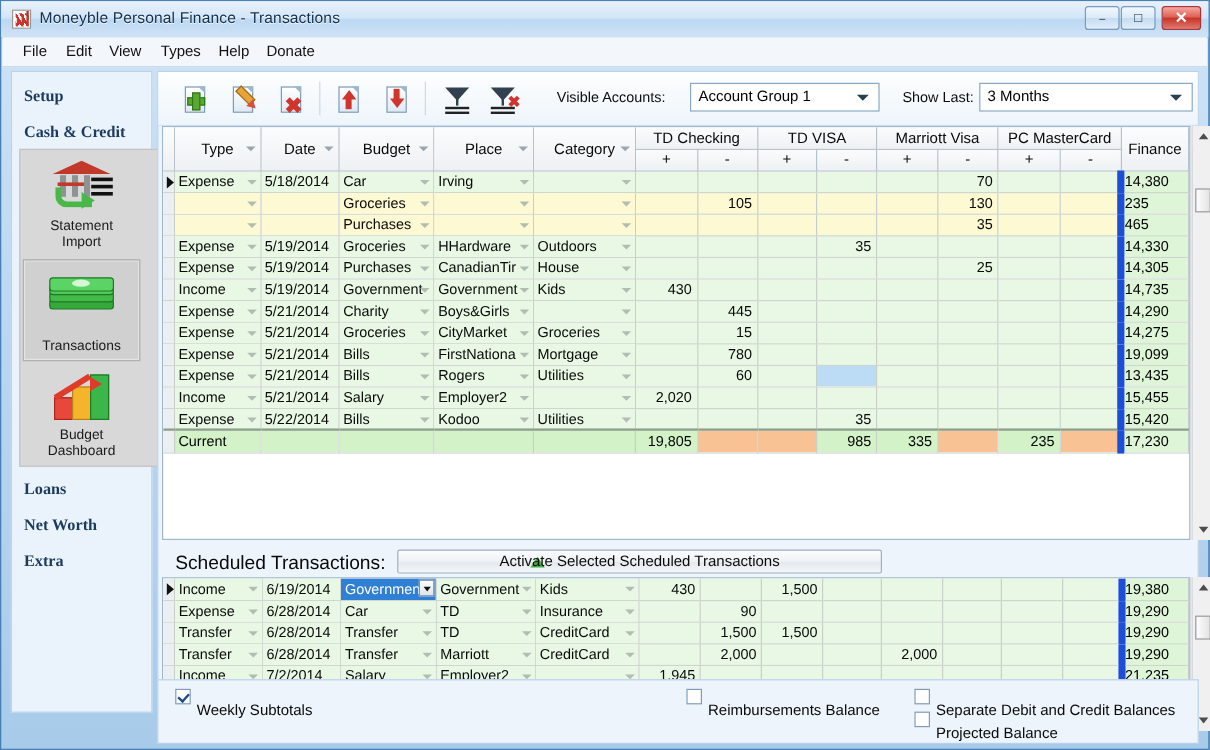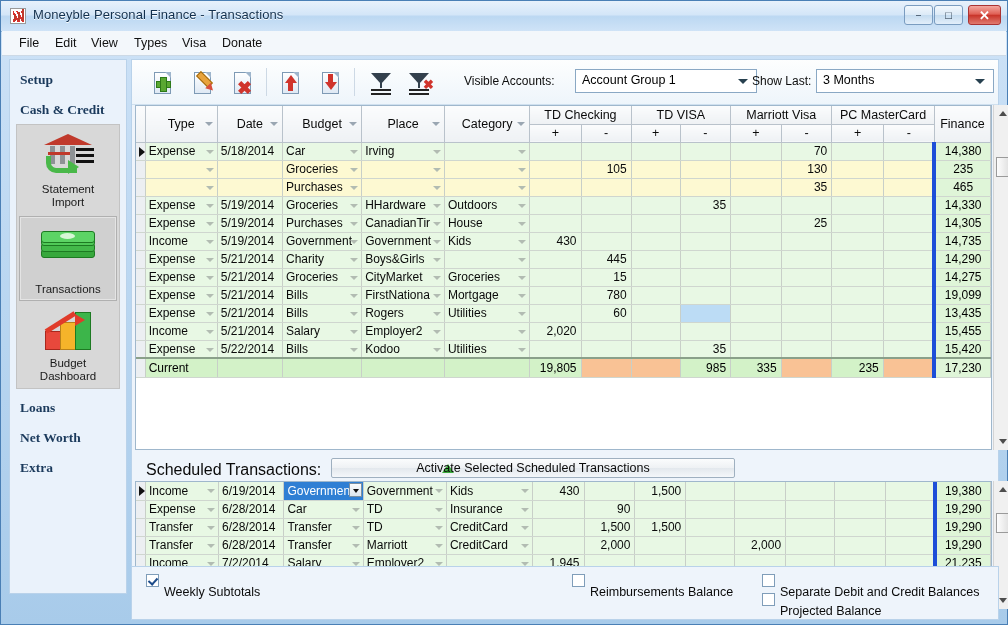--- a/index.html
+++ b/index.html
@@ -65,21 +65,21 @@
   
   #sidebar{
     position:absolute;left:8px;top:58px;width:118px;height:535px;
     background:#eaf2fb;border:1px solid #b9d2ea;box-sizing:border-box;
   }
   .side-head{
     position:absolute;left:10px;font-weight:bold;font-size:13.5px;color:#1b3a5c;
     font-family:"Liberation Serif",serif;white-space:nowrap;
   }
   .side-panel{
-    position:absolute;left:6px;width:104px;
+    position:absolute;left:6px;width:116px;
     background:#d8d8d8;border:1px solid #c3c3c3;box-sizing:border-box;
   }
   .side-btn{
     position:absolute;left:2px;width:98px;box-sizing:border-box;
     text-align:center;
   }
   .side-btn.sel{
     background:#d0d0d0;border:1px solid #b0b0b0;
     box-shadow:inset 0 0 0 1px #e4e4e4;
   }
@@ -140,21 +140,21 @@
   th.acct-sub{height:22px;font-size:12px;}
   th.tall{height:44px;position:relative;}
   th.tall .hdr-arr{position:absolute;right:4px;top:50%;margin-top:-2px;
     width:0;height:0;border-left:4px solid transparent;border-right:4px solid transparent;border-top:4px solid #9aa6b2;}
   tr.r td{background:#e8f8e4;}
   tr.r.yellow td{background:#fdf9d2;}
   tr.r td.txt{padding-left:3px;text-align:left;position:relative;color:#0a0a0a;}
   tr.r td.num{text-align:right;padding-right:4px;color:#0a0a0a;}
   td.txt .cell-arr{position:absolute;right:3px;top:7px;width:0;height:0;
     border-left:4px solid transparent;border-right:4px solid transparent;border-top:4px solid #b2bcb2;}
-  td.bal{background:#dff5d8 !important;text-align:center;padding-right:4px;border-left:4px solid #1d4ed8;}
+  td.bal{background:#dff5d8 !important;text-align:left;padding-right:4px;border-left:6px solid #1d4ed8;}
   tr.total td{background:#d3f2c8;font-weight:normal;border-top:2px solid #8aa08a;height:19px;}
   tr.total td.orange{background:#f9c295;}
   tr.total td.num{text-align:right;padding-right:4px;}
   tr.total td.txt{padding-left:3px;}
   td.sel-cell{background:#bcdcf5 !important;}
   td.sel-blue{background:#2f7fd4 !important;color:#fff !important;position:relative;}
   td.sel-blue .dd{position:absolute;right:1px;top:1px;width:13px;height:14px;
     background:linear-gradient(to bottom,#fbfcfd,#dde6ee);border:1px solid #7a8fa2;box-sizing:border-box;}
   td.sel-blue .dd:after{content:"";position:absolute;left:3px;top:5px;width:0;height:0;
     border-left:3px solid transparent;border-right:3px solid transparent;border-top:4px solid #111;}
@@ -222,21 +222,21 @@
     <div class="wbtn" id="btn-close">
         <i>✕</i>
       </div>
   </div>
 
   <div id="menubar">
     <div class="menu-item" style="left:12px">File</div>
     <div class="menu-item" style="left:48px">Edit</div>
     <div class="menu-item" style="left:84px">View</div>
     <div class="menu-item" style="left:127px">Types</div>
-    <div class="menu-item" style="left:175px">Visa</div>
+    <div class="menu-item" style="left:175px">Help</div>
     <div class="menu-item" style="left:215px">Donate</div>
   </div>
 
   <div id="sidebar">
     <div class="side-head" style="top:12px">Setup</div>
     <div class="side-head" style="top:42px">Cash &amp; Credit</div>
 
     <div class="side-panel" style="top:64px;height:265px;">
 
       <div class="side-btn" style="top:3px;height:85px;">
@@ -320,21 +320,21 @@
       </div>
       <div class="tbtn" style="left:268px">
         <div style="position:absolute;left:8px;top:6px;width:0;height:0;border-left:10px solid transparent;border-right:10px solid transparent;border-top:11px solid #33404d;"></div>
         <div style="position:absolute;left:17px;top:14px;width:2px;height:7px;background:#33404d;"></div>
         <div style="position:absolute;left:8px;top:22px;width:20px;height:2px;background:#222;"></div>
         <div style="position:absolute;left:8px;top:26px;width:20px;height:2px;background:#222;"></div>
         <div class="glyph" style="left:22px;top:11px;color:#d0342c;font-size:13px;">✖</div>
       </div>
 
       <div class="tb-label" style="left:332px;top:14px;">Visible Accounts:</div>
-      <div class="combo" style="left:443px;top:9px;width:182px;padding-left:15px;">
+      <div class="combo" style="left:443px;top:9px;width:158px;padding-left:15px;">
         <div class="val">Account Group 1</div>
         <div class="arr"></div>
       </div>
       <div class="tb-label" style="left:620px;top:14px;">Show Last:</div>
       <div class="combo" style="left:684px;top:9px;width:178px;">
         <div class="val">3 Months</div>
         <div class="arr"></div>
       </div>
     </div>
 

